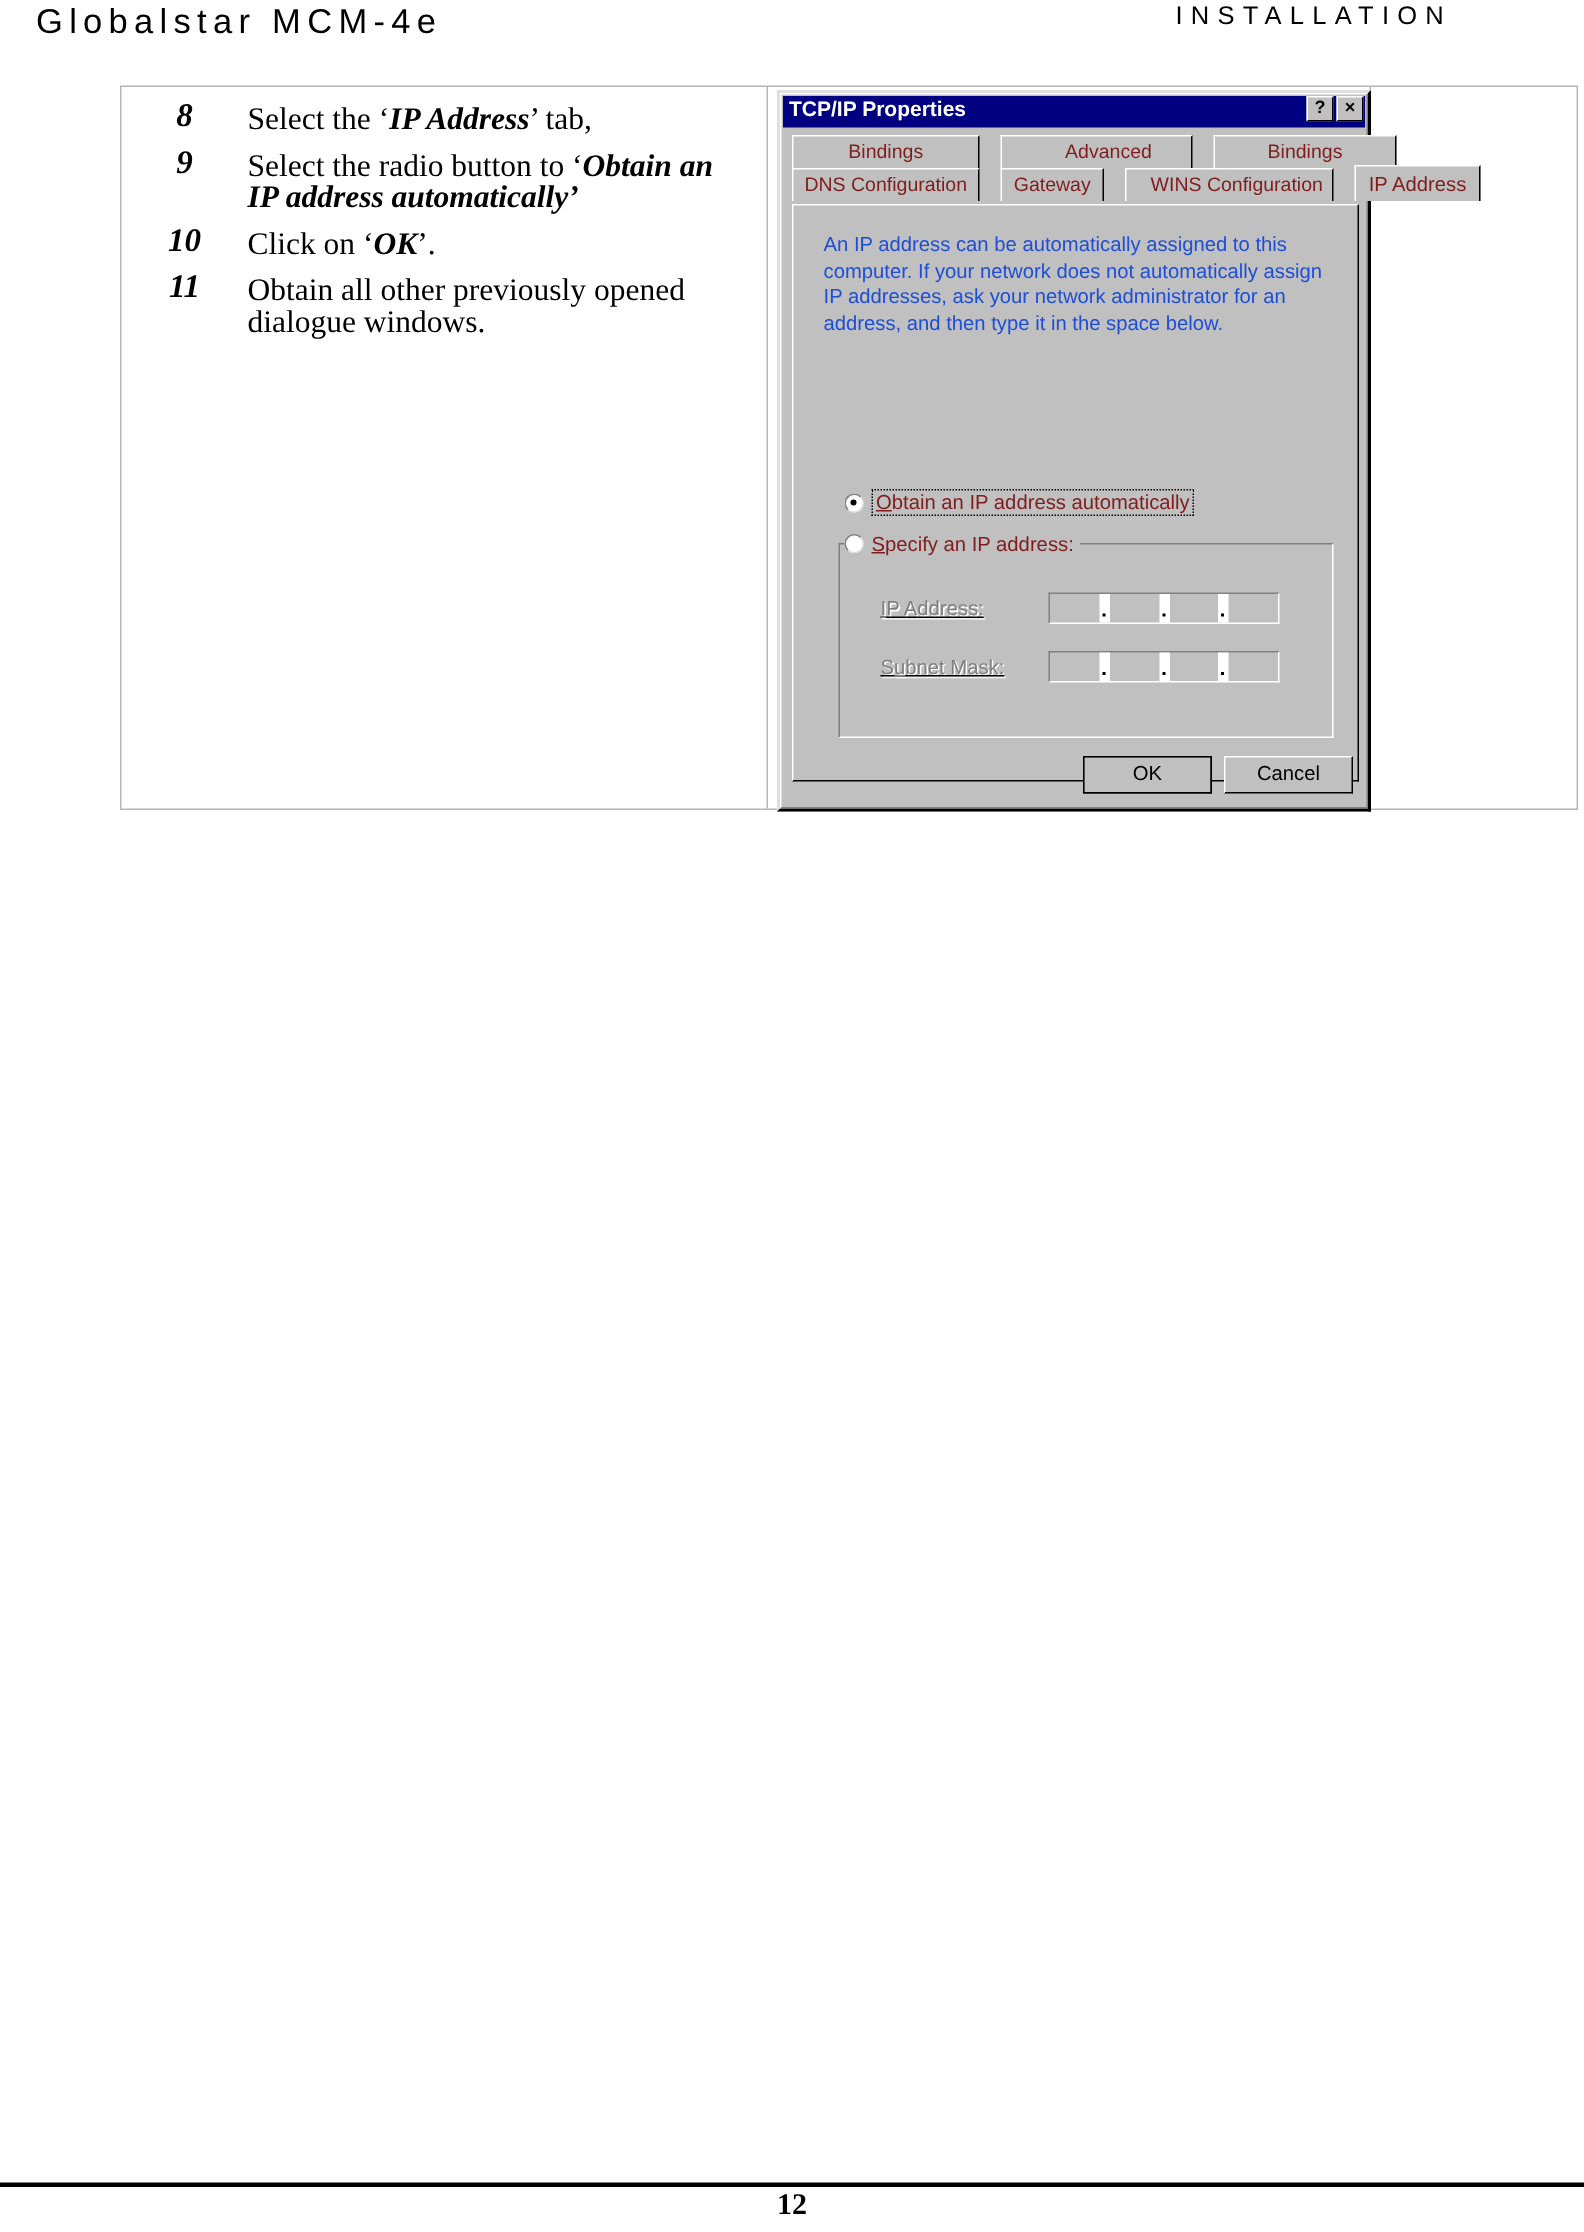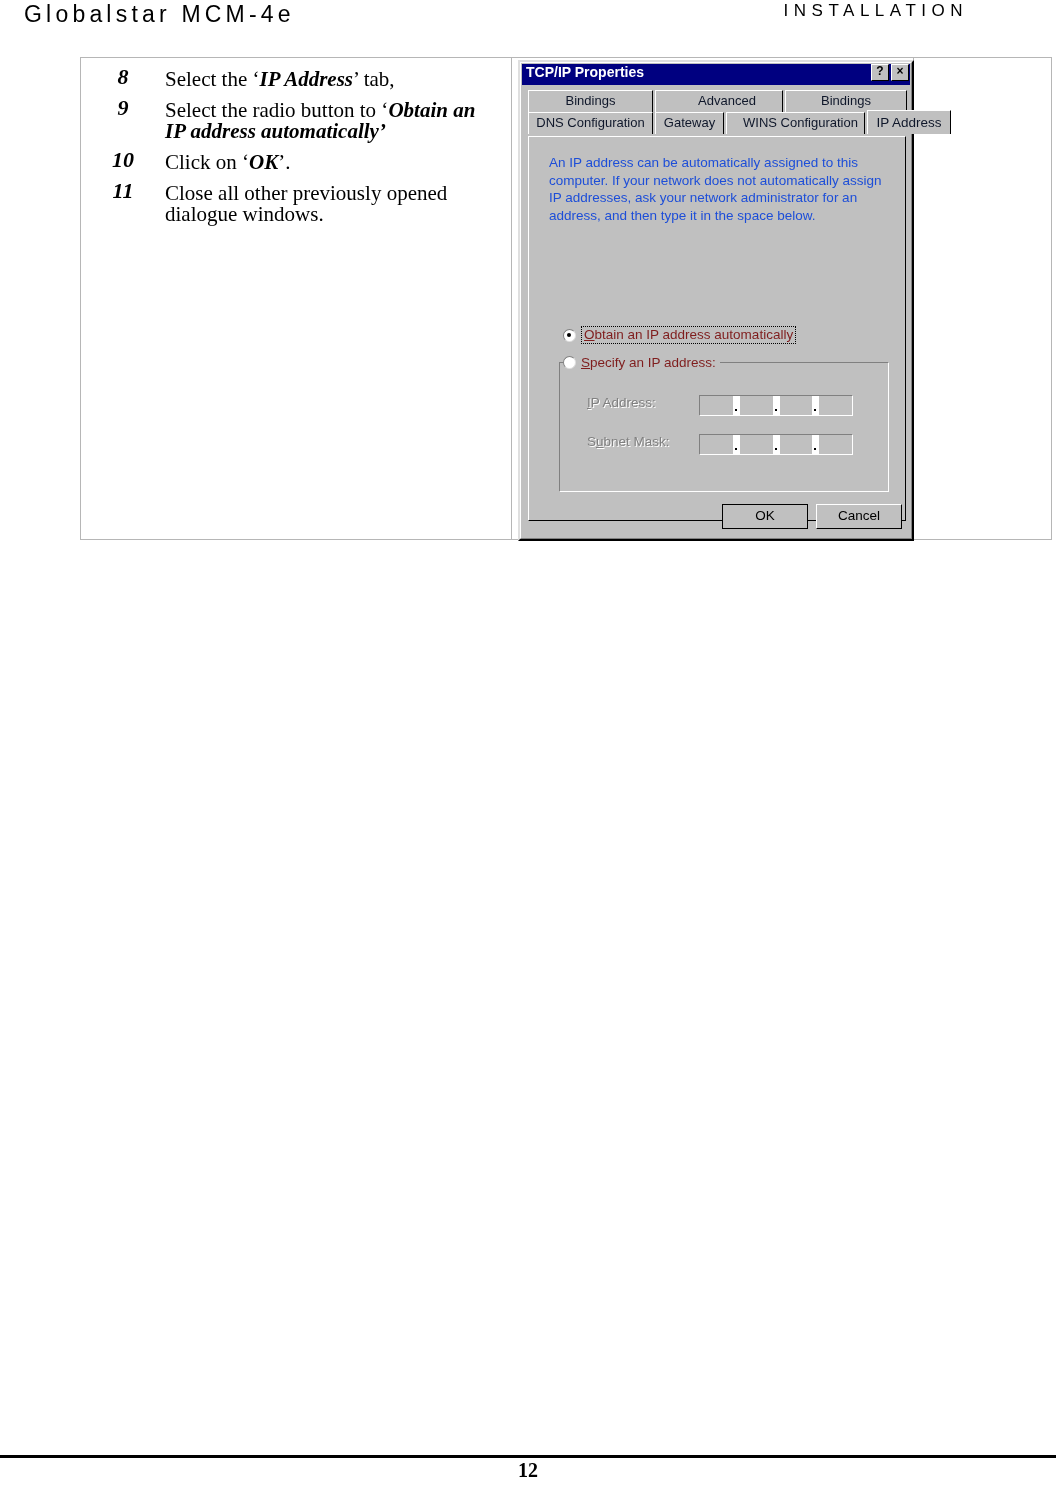--- a/index.html
+++ b/index.html
@@ -192,23 +192,23 @@
   .tab-row.row-bottom { top: 22px; }
   .tab {
     background: #c0c0c0;
     border-top: 1.5px solid #ffffff;
     border-left: 1.5px solid #ffffff;
     border-right: 1.5px solid #000000;
     box-sizing: border-box;
     font-size: 13px;
     line-height: 19px;
     text-align: center;
-    color: #0f172a;
+    color: #7f1d1d;
     white-space: nowrap;
-    margin-right: 2px;
+    margin-right: 14px;
     height: 22px;
   }
   .tab.active {
     background: #c0c0c0;
     height: 24px;
     margin-top: -2px;
     line-height: 23px;
     border-bottom: none;
     font-size: 13.5px;
   }
@@ -298,20 +298,22 @@
     border-top: 1.5px solid #808080;
     border-left: 1.5px solid #808080;
     border-right: 1.5px solid #ffffff;
     border-bottom: 1.5px solid #ffffff;
     box-sizing: border-box;
   }
 
   .field-row {
     position: absolute;
     display: flex;
+    align-items: center;
+    text-decoration: underline;
   }
   .field-ip   { left: 58px; top: 258px; }
   .field-mask { left: 58px; top: 297px; }
 
   .field-label {
     width: 112px;
     flex: 0 0 112px;
     font-size: 13.5px;
     color: #808080;
     text-shadow: 1px 1px 0 #ffffff;
@@ -421,21 +423,21 @@
       <div class="step-text"><span>Select the radio button to ‘</span><span class="b">Obtain an IP address automatically’</span></div>
     </div>
 
     <div class="step-row">
       <div class="step-num">10</div>
       <div class="step-text"><span>Click on ‘</span><span class="b">OK</span><span>’.</span></div>
     </div>
 
     <div class="step-row">
       <div class="step-num">11</div>
-      <div class="step-text"><span>Close all other previously opened dialogue windows.</span></div>
+      <div class="step-text"><span>Obtain all other previously opened dialogue windows.</span></div>
     </div>
 
   </div>
 </div>
 
 <div class="win-dialog">
   <div class="win-dialog-inner"></div>
 
   <div class="titlebar">
     <div class="titlebar-text">TCP/IP Properties</div>

